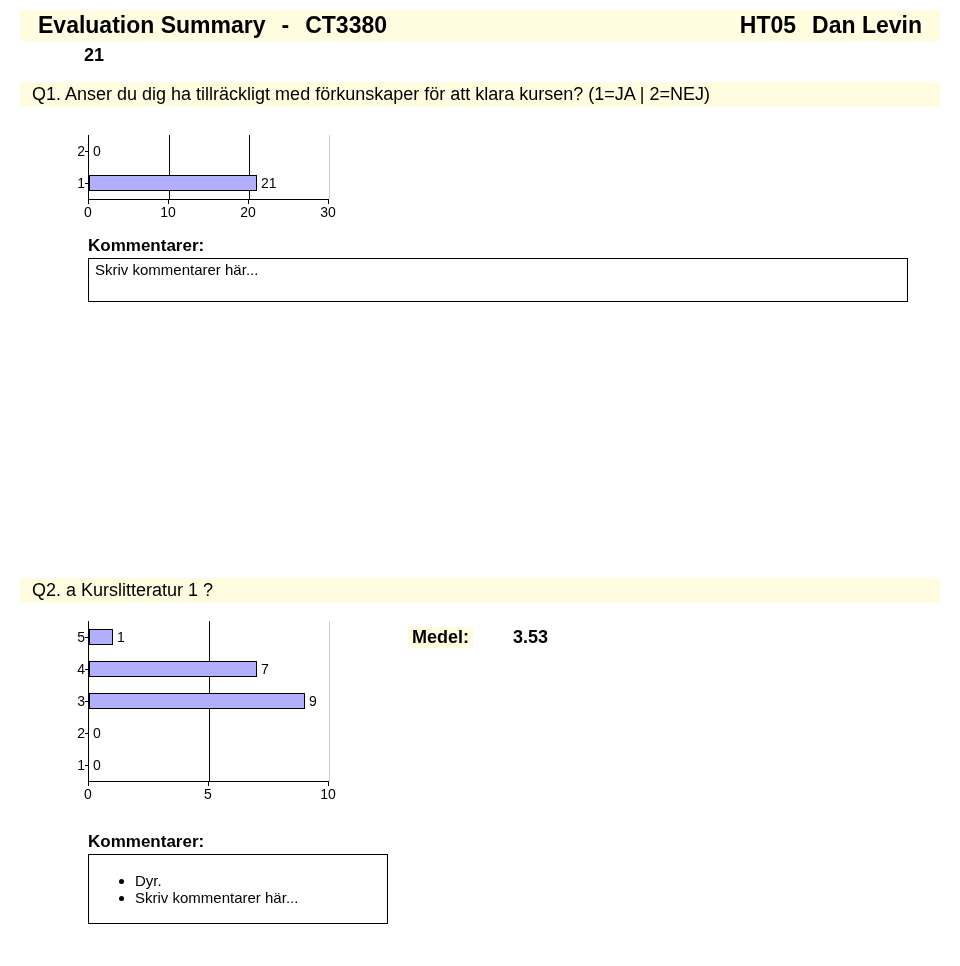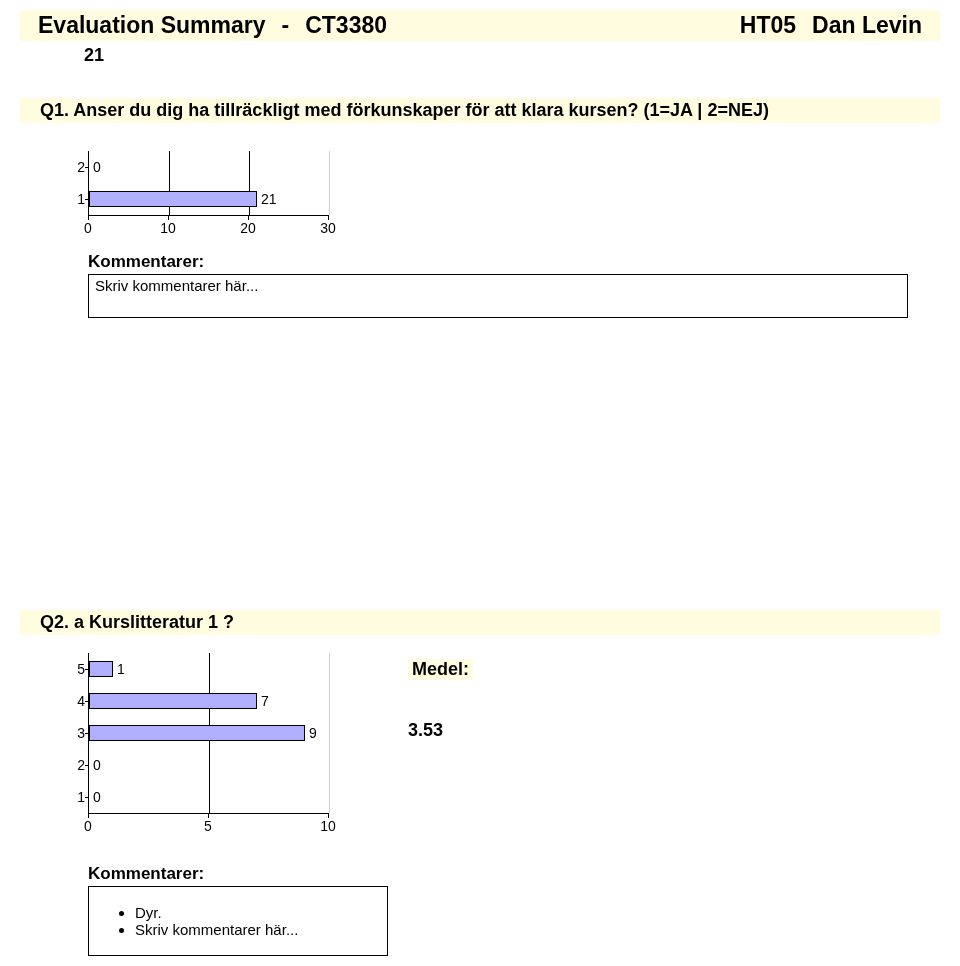--- a/index.html
+++ b/index.html
@@ -29,24 +29,24 @@
     align-items: baseline;
     font-weight: bold;
     font-size: 18px;
     padding: 4px 4px 10px 4px;
     gap: 10px;
   }
   .count-row .lbl { background: #fffce0; padding: 0 2px; }
   .count-row .val { margin-left: 60px; }
   .question {
     background: #fffce0;
-    font-weight: bold;
+    font-weight: normal;
     font-size: 18px;
-    padding: 2px 20px;
-    margin-top: 22px;
+    padding: 2px 12px;
+    margin-top: 6px;
   }
 
   
   .chart-wrap { margin: 28px 0 10px 68px; }
   .chart {
     position: relative;
     border-left: 1px solid #000;
     border-bottom: 1px solid #000;
   }
   .chart-row {
@@ -132,21 +132,20 @@
     align-items: flex-start;
     gap: 60px;
   }
   .medel {
     display: flex;
     align-items: baseline;
     font-weight: bold;
     font-size: 18px;
     gap: 40px;
     margin-top: 24px;
-    flex-direction: column;
   }
   .medel .mlbl { background: #fffce0; padding: 0 4px;}
   .spacer-big { height: 270px; }
   .komm-box-sm {
     border: 1px solid #000;
     width: 300px;
     padding: 2px 6px;
     font-size: 15px;
     box-sizing: border-box;
   }

